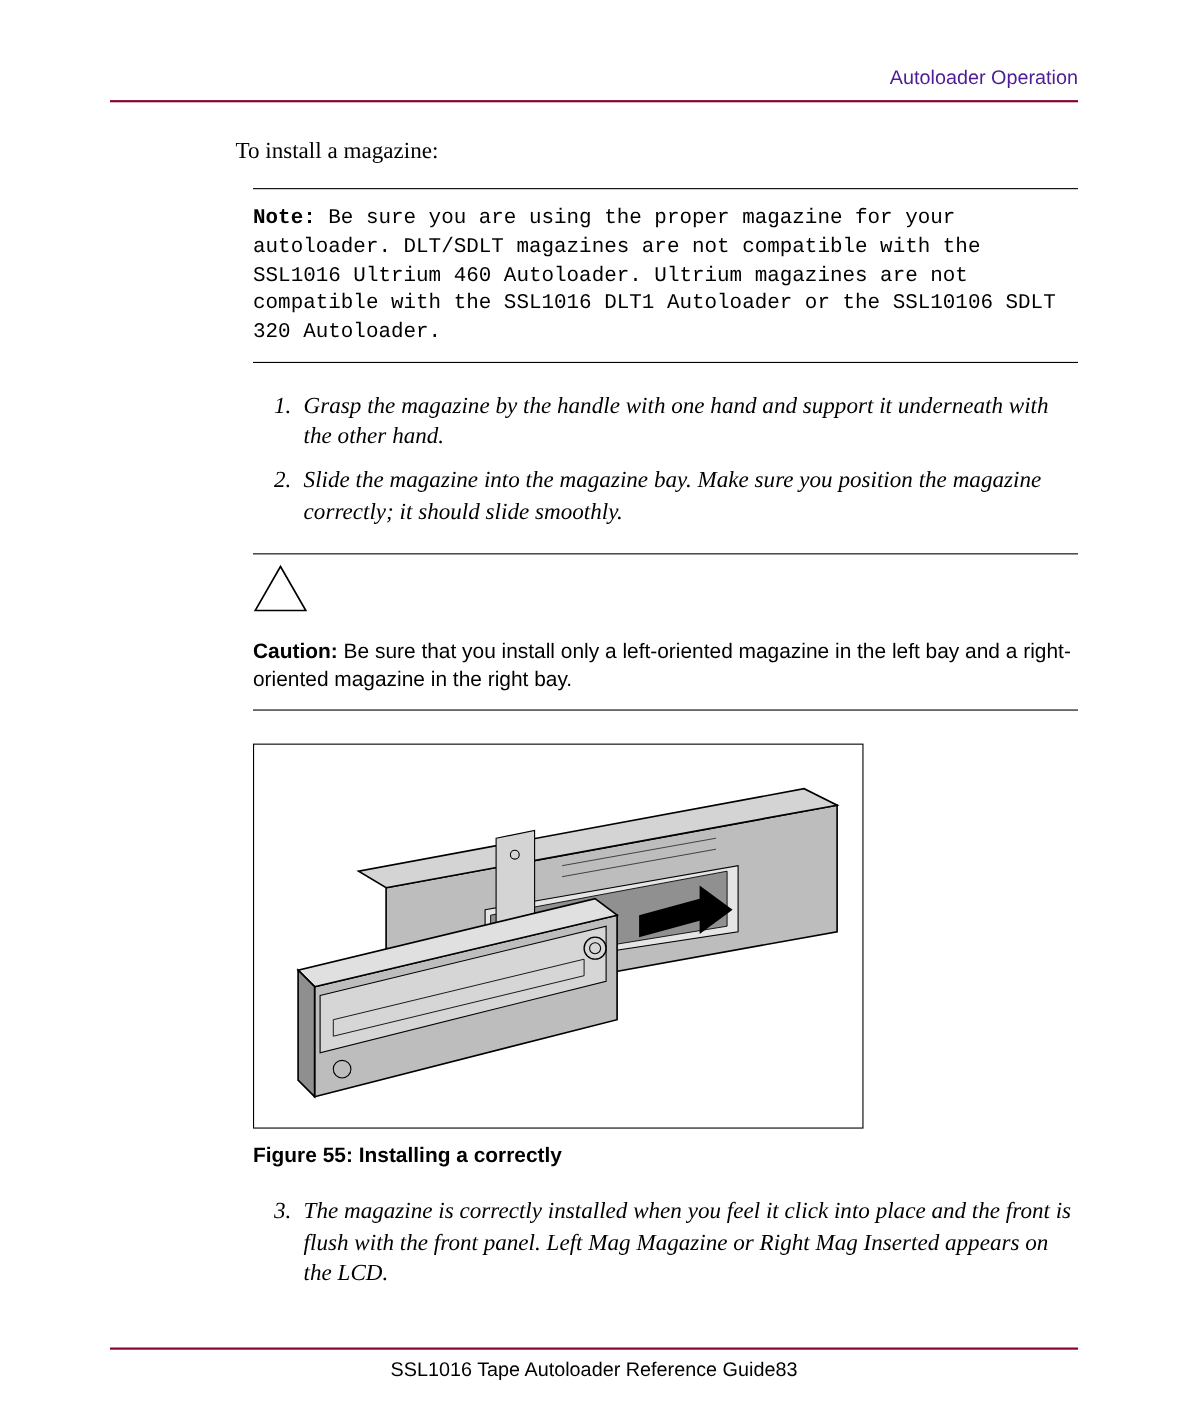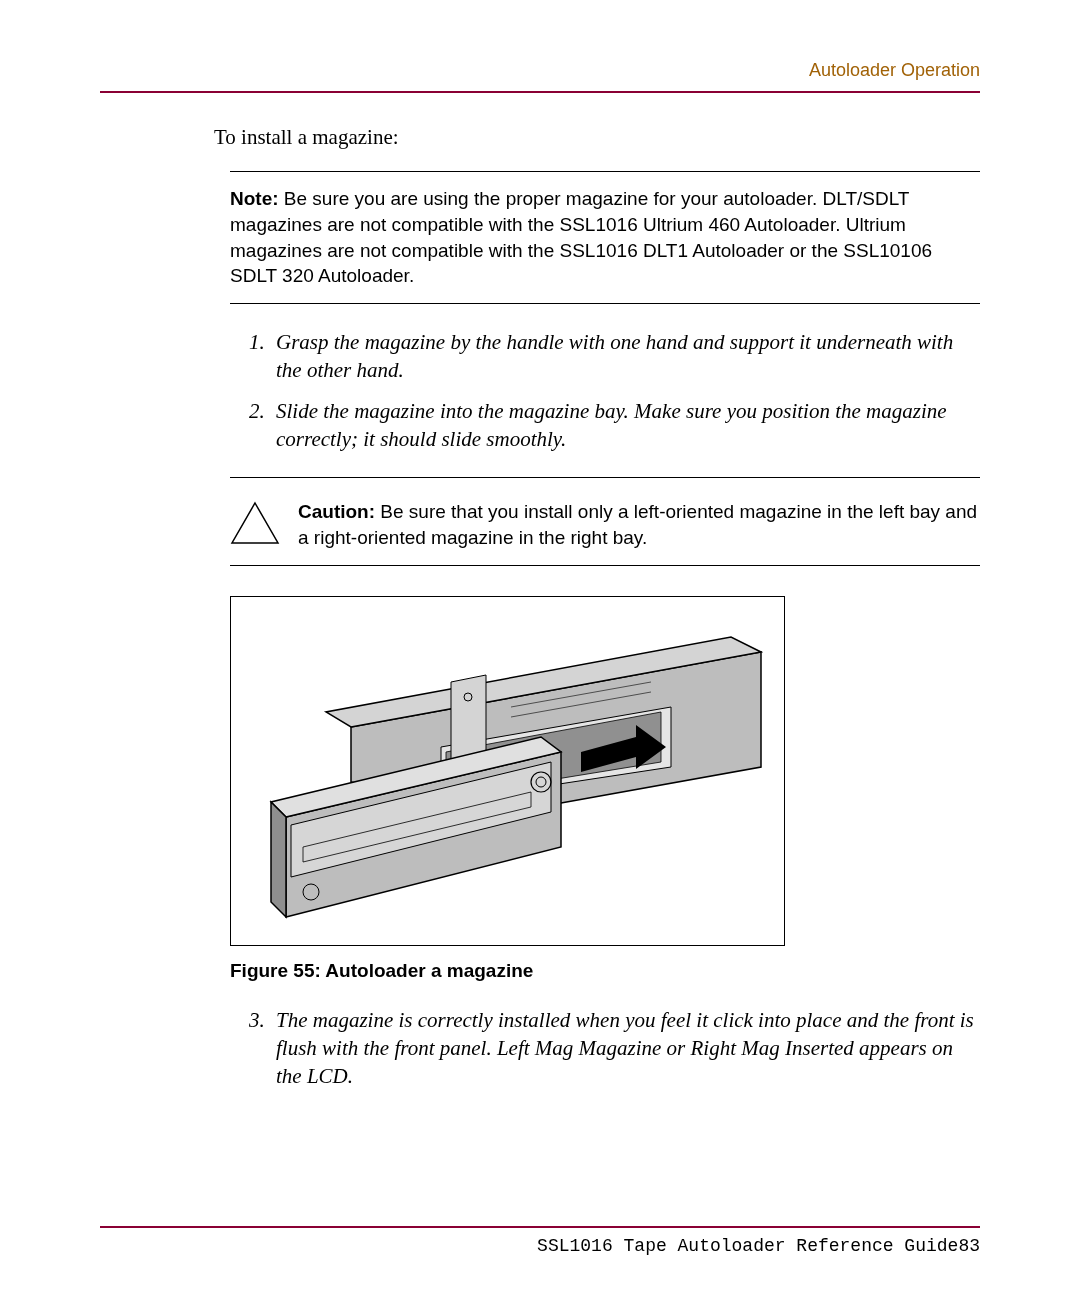--- a/index.html
+++ b/index.html
@@ -14,21 +14,21 @@
     box-sizing: border-box;
   }
   .page {
     padding: 60px 100px 0 100px;
     box-sizing: border-box;
   }
   .header-right {
     text-align: right;
     font-family: Arial, Helvetica, sans-serif;
     font-size: 18px;
-    color: #a16207;
+    color: #4c1d95;
     padding-bottom: 10px;
   }
   .header-rule {
     border: none;
     border-top: 2px solid #8a0034;
     margin: 0 0 30px 0;
   }
   .section-heading {
     font-family: Arial, Helvetica, sans-serif;
     font-weight: bold;
@@ -38,21 +38,21 @@
   .body-text {
     font-size: 21px;
     margin: 0 0 14px 114px;
     line-height: 1.35;
   }
   .note-block {
     margin: 20px 0 20px 130px;
     border-top: 1.5px solid #000;
     border-bottom: 1.5px solid #000;
     padding: 14px 0 14px 0;
-    font-family: Liberation Sans, sans-serif;
+    font-family: Liberation Mono, monospace;
     font-size: 19px;
     line-height: 1.35;
   }
   .note-label {
     font-weight: bold;
   }
   ol.steps {
     margin: 24px 0 10px 130px;
     padding-left: 40px;
     font-size: 21px;
@@ -60,24 +60,25 @@
   }
   ol.steps li {
     margin-bottom: 12px;
     padding-left: 6px;
     font-style: italic;
   }
   .caution-block {
     margin: 24px 0 30px 130px;
     border-top: 1.5px solid #000;
     border-bottom: 1.5px solid #000;
-    padding: 21px 0 14px 0;
+    padding: 7px 0 14px 0;
     display: flex;
     align-items: flex-start;
     gap: 18px;
+    flex-direction: column;
   }
   .caution-icon {
     flex: 0 0 auto;
     margin-top: 2px;
   }
   .caution-text {
     font-family: Arial, Helvetica, sans-serif;
     font-size: 19px;
     line-height: 1.35;
   }
@@ -105,22 +106,22 @@
     right: 100px;
     bottom: 40px;
   }
   .footer-rule {
     border: none;
     border-top: 2px solid #8a0034;
     margin: 0 0 8px 0;
   }
   .footer-row {
     display: flex;
-    justify-content: flex-end;
-    font-family: Liberation Mono, monospace;
+    justify-content: center;
+    font-family: Liberation Sans, sans-serif;
     font-size: 18px;
   }
 </style>
 </head>
 <body>
 
 <div class="page">
   <div class="header-right">Autoloader Operation</div>
   <hr class="header-rule">
 
@@ -175,21 +176,21 @@
       <circle cx="310" cy="185" r="10" fill="none" stroke="#000" stroke-width="1.2"></circle>
       <circle cx="310" cy="185" r="5" fill="none" stroke="#000" stroke-width="1"></circle>
 
       <polygon points="350,155 405,140 405,128 435,150 405,172 405,160 350,175" fill="#000"></polygon>
 
       <line x1="280" y1="110" x2="420" y2="85" stroke="#000" stroke-width="0.6"></line>
       <line x1="280" y1="120" x2="420" y2="95" stroke="#000" stroke-width="0.6"></line>
     </svg>
   </div>
 
-  <div class="figure-caption">Figure 55:  Autoloader a magazine</div>
+  <div class="figure-caption">Figure 55:  Installing a correctly</div>
 
   <ol class="steps" start="3">
     <li>The magazine is correctly installed when you feel it click into place and the front is flush with the front panel. Left Mag Magazine or Right Mag Inserted appears on the LCD.</li>
   </ol>
 </div>
 
 <div class="footer">
   <hr class="footer-rule">
   <div class="footer-row">
     <span>SSL1016 Tape Autoloader Reference Guide</span>

